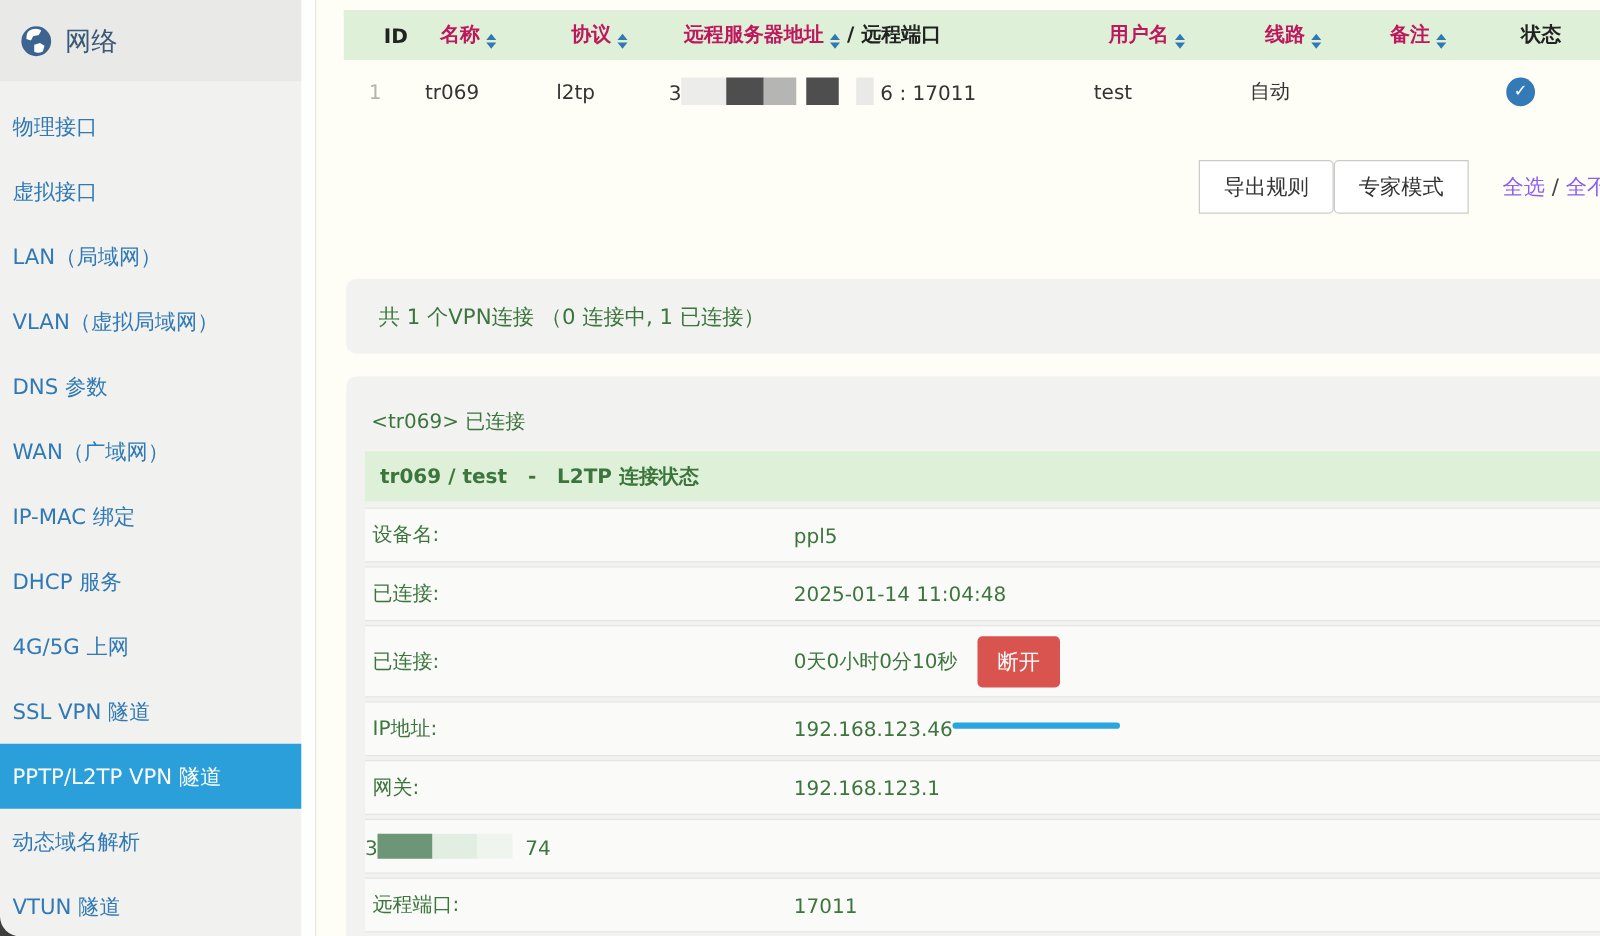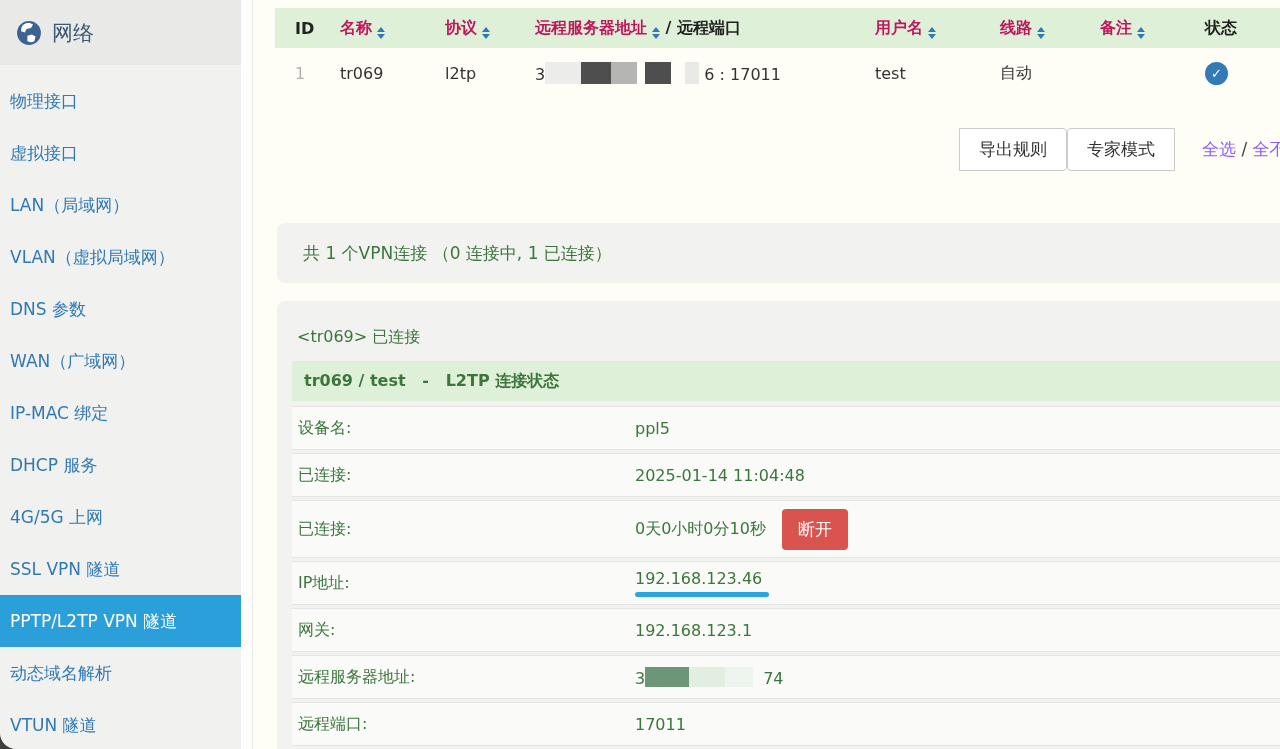--- a/index.html
+++ b/index.html
@@ -18,21 +18,21 @@
   .nav-item { height:52px; display:flex; align-items:center; padding-left:10px; font-size:17px; color:#3079b5; cursor:pointer; }
   .nav-item.active { background:#2b9fd9; color:#fff; }
 
   .gutter { width:12px; flex:none; background:#fefefc; border-right:1px solid #e8e8e4; }
 
   
   .content { flex:1; padding-left:22px; overflow:hidden; }
 
   .grid-cols { display:grid; grid-template-columns:45px 105px 90px 340px 125px 100px 105px 90px 40px; }
   .thead { background:#dff0d8; height:40px; margin-top:8px; align-items:center; }
-  .thead .cell { padding-left:20px; font-weight:bold; font-size:16px; color:#222; white-space:nowrap; }
+  .thead .cell { padding-left:32px; font-weight:bold; font-size:16px; color:#222; white-space:nowrap; }
   .thead .cell.blue, .thead .blue { color:#be185d; }
   .thead .black { color:#222; }
   .sort { display:inline-flex; flex-direction:column; gap:2px; margin-left:5px; vertical-align:1px; }
   .sort i { display:block; width:0; height:0; border-left:4px solid transparent; border-right:4px solid transparent; }
   .sort i.up { border-bottom:5px solid #3079b5; }
   .sort i.down { border-top:5px solid #3079b5; }
 
   .trow { height:50px; align-items:center; font-size:16px; color:#333; }
   .trow .cell { padding-left:20px; white-space:nowrap; }
   .trow .cell.id { color:#b3b3b1; }
@@ -69,21 +69,21 @@
   
   .panel { margin:18px -12px 0 2px; background:#f2f2f0; border-radius:8px; padding:0 0 24px 15px; }
   .panel-title { padding:26px 0 13px 5px; color:#3c763d; font-size:16px; }
   .panel-band { background:#dff0d8; height:40px; display:flex; align-items:center; padding-left:12px; color:#3c763d; font-weight:bold; font-size:16px; white-space:pre; }
   .rows { margin-top:5px; }
   .prow { display:grid; grid-template-columns:343px 1fr; align-items:center; background:#fafaf8; border-top:1px solid #e4e4e2; border-bottom:1px solid #e4e4e2; margin-bottom:3px; min-height:44px; color:#3c763d; font-size:16px; }
   .prow .lbl { padding-left:6px; }
   .prow.tall { min-height:58px; }
   .val-flex { display:flex; align-items:center; }
   .btn-danger { background:#d9534f; color:#fff; border:none; border-radius:4px; font-size:17px; padding:9px 16px; margin-left:16px; cursor:pointer; font-family:inherit; }
-  .ip-wrap { display:inline-flex; flex-direction:column; align-items:flex-start; padding:6px 0; }
+  .ip-wrap { display:inline-flex; flex-direction:row; align-items:flex-start; padding:6px 0; }
   .ip-bar { height:5px; width:134px; background:#29a5e0; border-radius:3px; margin-top:4px; }
 </style>
 </head>
 <body>
 
 <div class="dark-corner"></div>
 
 <div class="app">
 
   <aside class="sidebar">
@@ -217,21 +217,20 @@
             </span>
           </div>
         </div>
 
         <div class="prow">
           <div class="lbl">网关:</div>
           <div>192.168.123.1</div>
         </div>
 
         <div class="prow">
-          <div class="lbl">远程服务器地址:</div>
           <div>
             <span>3</span><span class="redact-g">
                 <b class="gb1"></b>
                 <b class="gb2"></b>
                 <b class="gb3"></b>
                 <b class="ggap"></b>
               </span><span>74</span>
           </div>
         </div>
 

